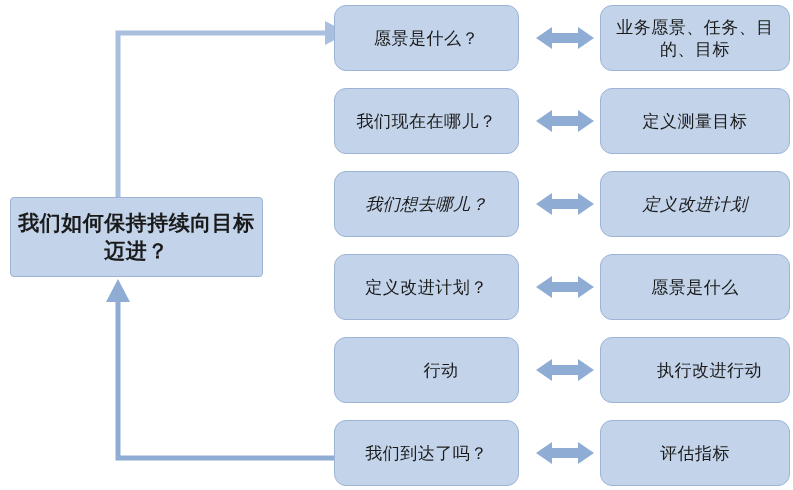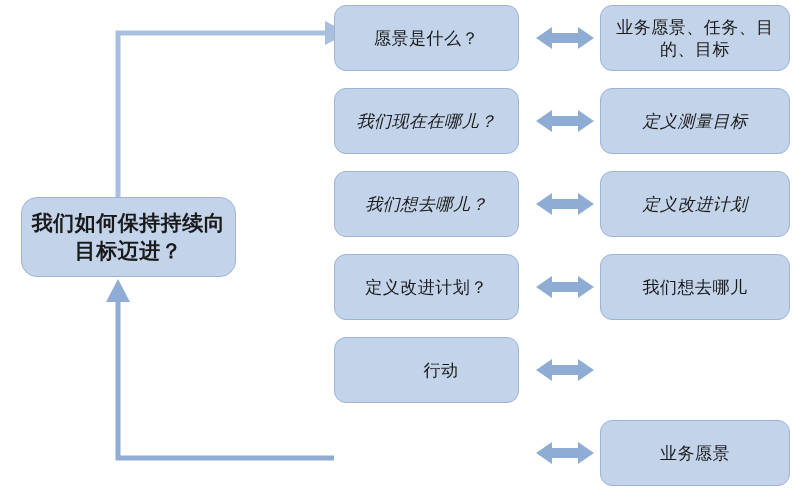--- a/index.html
+++ b/index.html
@@ -31,41 +31,40 @@
     text-align: center;
     color: #1a1a1a;
     font-size: 17px;
     line-height: 1.32;
     letter-spacing: 0.5px;
     padding: 2px 6px;
   }
   .node-main {
     left: 10px;
     top: 197px;
-    width: 215px;
+    width: 253px;
     height: 80px;
-    border-radius: 16px;
+    border-radius: 4px;
     font-weight: bold;
     font-size: 21px;
     line-height: 1.35;
     letter-spacing: 0.5px;
-    margin-left: 11px;
   }
   .node-q {
     left: 334px;
     width: 185px;
     height: 66px;
   }
   .node-a {
     left: 600px;
     width: 190px;
     height: 66px;
   }
   .row0 { top: 5px; }
-  .row1 { top: 88px; font-style: italic; }
+  .row1 { top: 88px; }
   .row2 { top: 171px; font-style: italic; }
   .row3 { top: 254px; }
   .row4 { top: 337px; padding-left: 35px; }
   .row5 { top: 420px; }
 
   .arrow-bi {
     position: absolute;
     left: 536px;
     width: 58px;
     height: 30px;
@@ -147,34 +146,40 @@
 
   <div class="node node-q row3">
     <span>定义改进计划？</span>
   </div>
   <div class="arrow-bi ar3">
     <svg viewBox="0 0 58 30" xmlns="http://www.w3.org/2000/svg">
       <path d="M 0 15 L 16 4 L 16 10 L 42 10 L 42 4 L 58 15 L 42 26 L 42 20 L 16 20 L 16 26 Z" fill="#8fadd4"></path>
     </svg>
   </div>
   <div class="node node-a row3">
-    <span>我们想去哪儿</span>
+    <span>愿景是什么</span>
   </div>
 
   <div class="node node-q row4">
     <span>行动</span>
   </div>
   <div class="arrow-bi ar4">
     <svg viewBox="0 0 58 30" xmlns="http://www.w3.org/2000/svg">
       <path d="M 0 15 L 16 4 L 16 10 L 42 10 L 42 4 L 58 15 L 42 26 L 42 20 L 16 20 L 16 26 Z" fill="#8fadd4"></path>
     </svg>
   </div>
+  <div class="node node-a row4">
+    <span>执行改进行动</span>
+  </div>
 
+  <div class="node node-q row5">
+    <span>我们到达了吗？</span>
+  </div>
   <div class="arrow-bi ar5">
     <svg viewBox="0 0 58 30" xmlns="http://www.w3.org/2000/svg">
       <path d="M 0 15 L 16 4 L 16 10 L 42 10 L 42 4 L 58 15 L 42 26 L 42 20 L 16 20 L 16 26 Z" fill="#8fadd4"></path>
     </svg>
   </div>
   <div class="node node-a row5">
-    <span>业务愿景</span>
+    <span>评估指标</span>
   </div>
 
 </div>
 
 </body></html>

